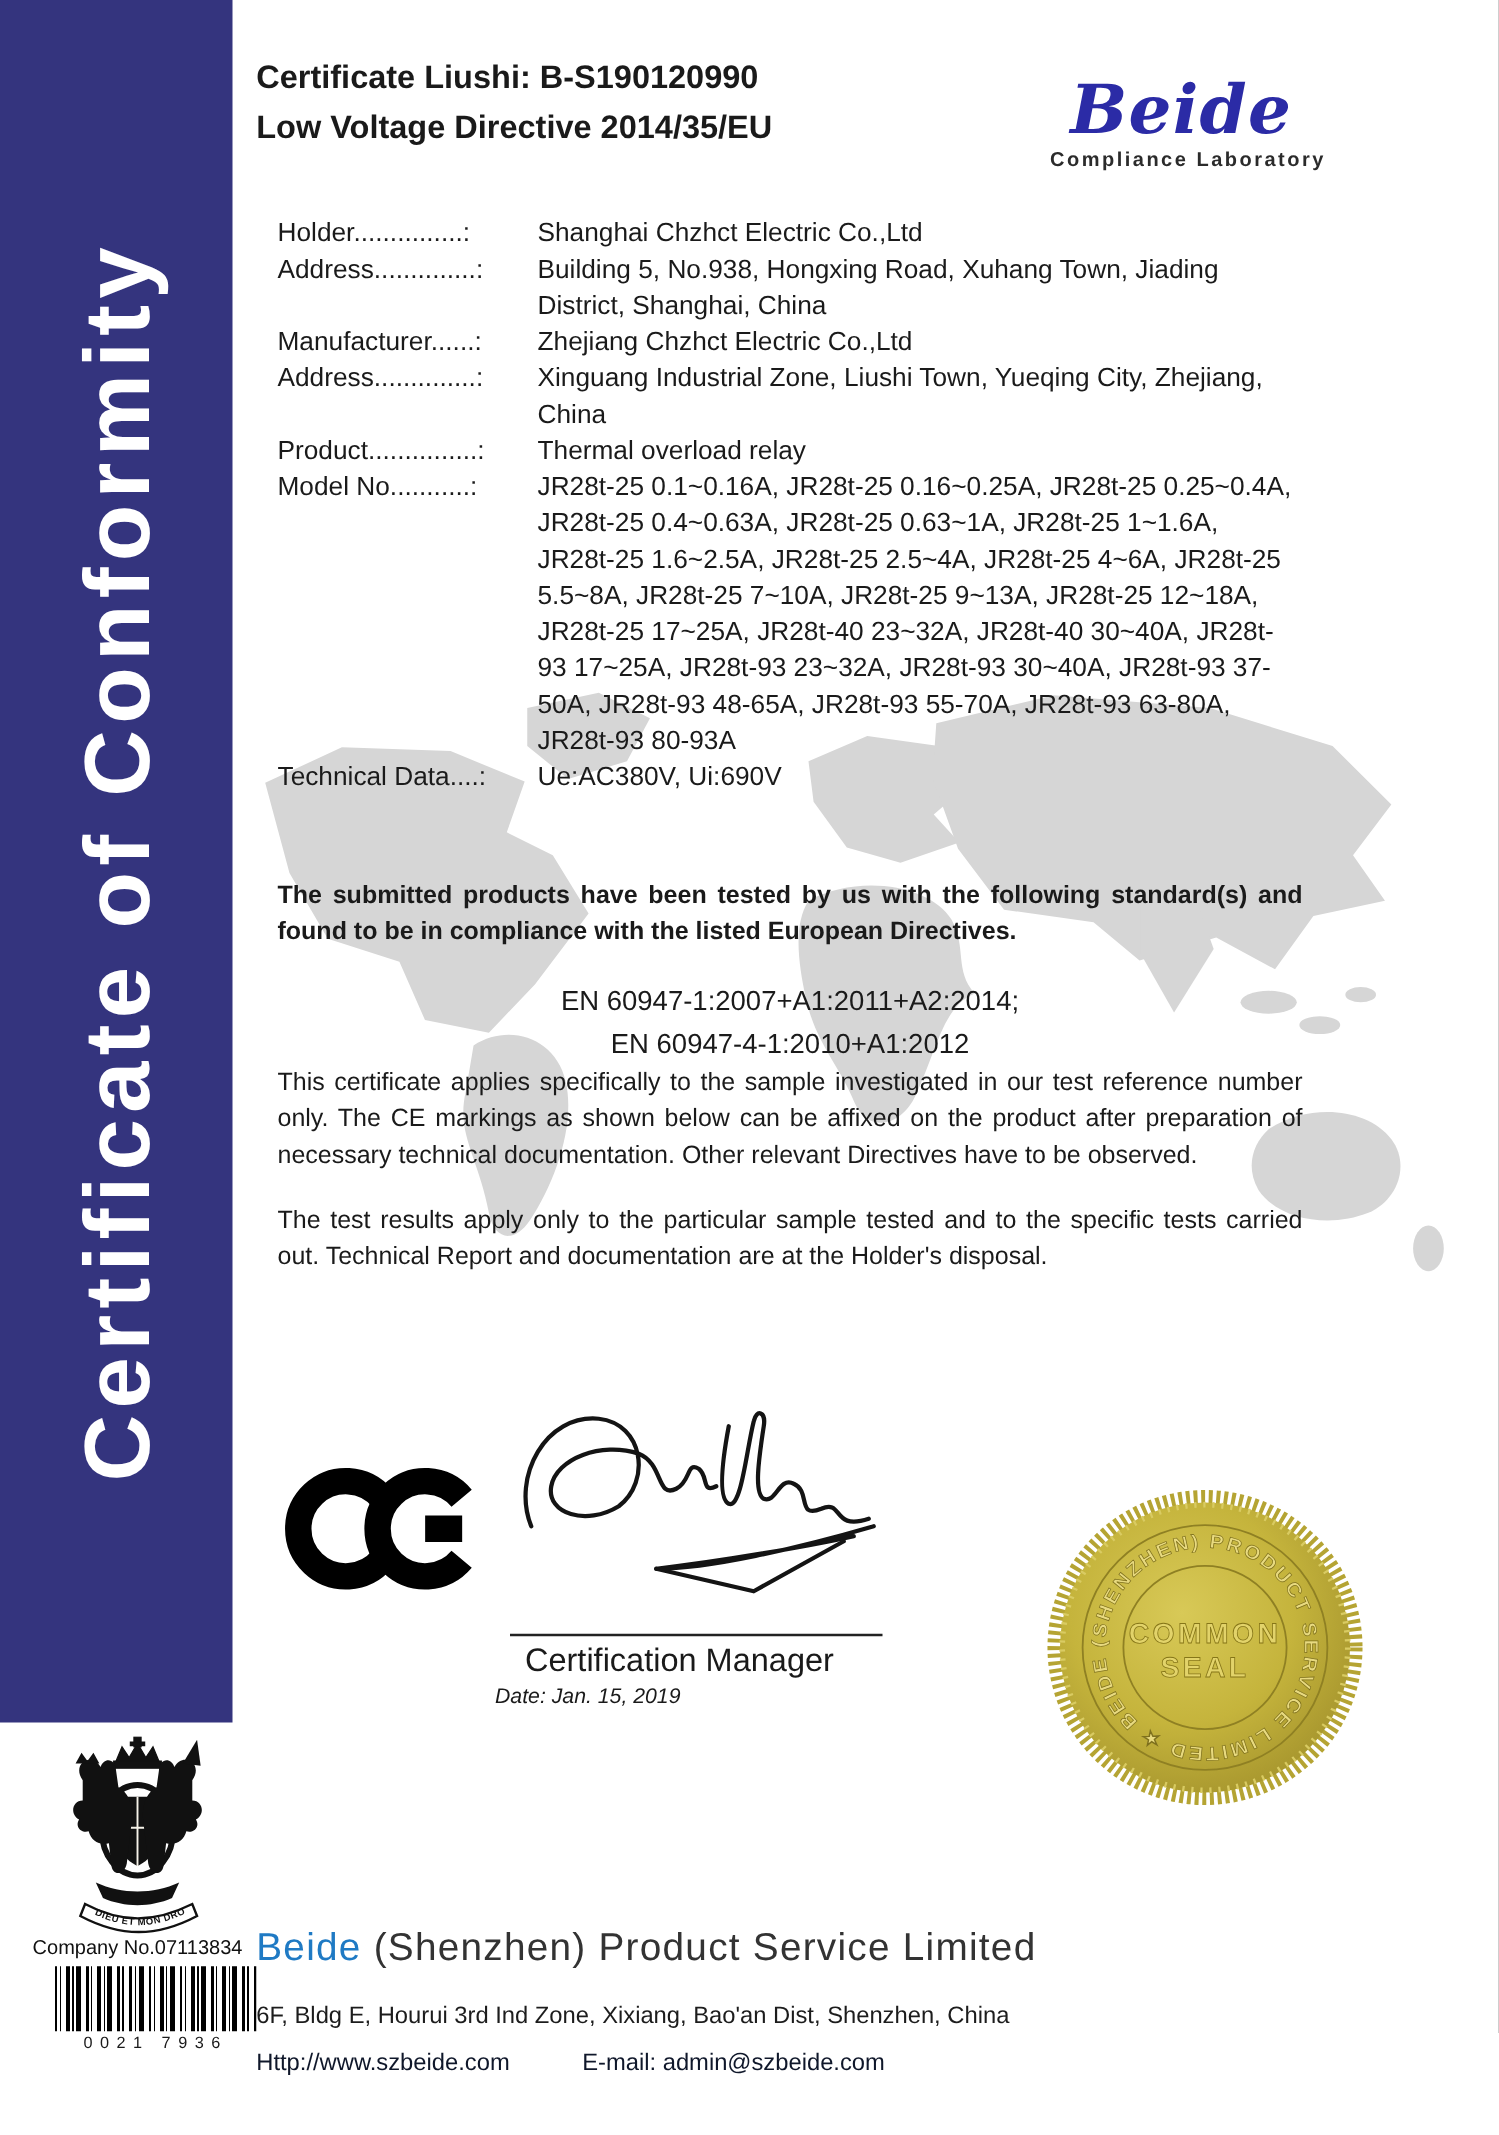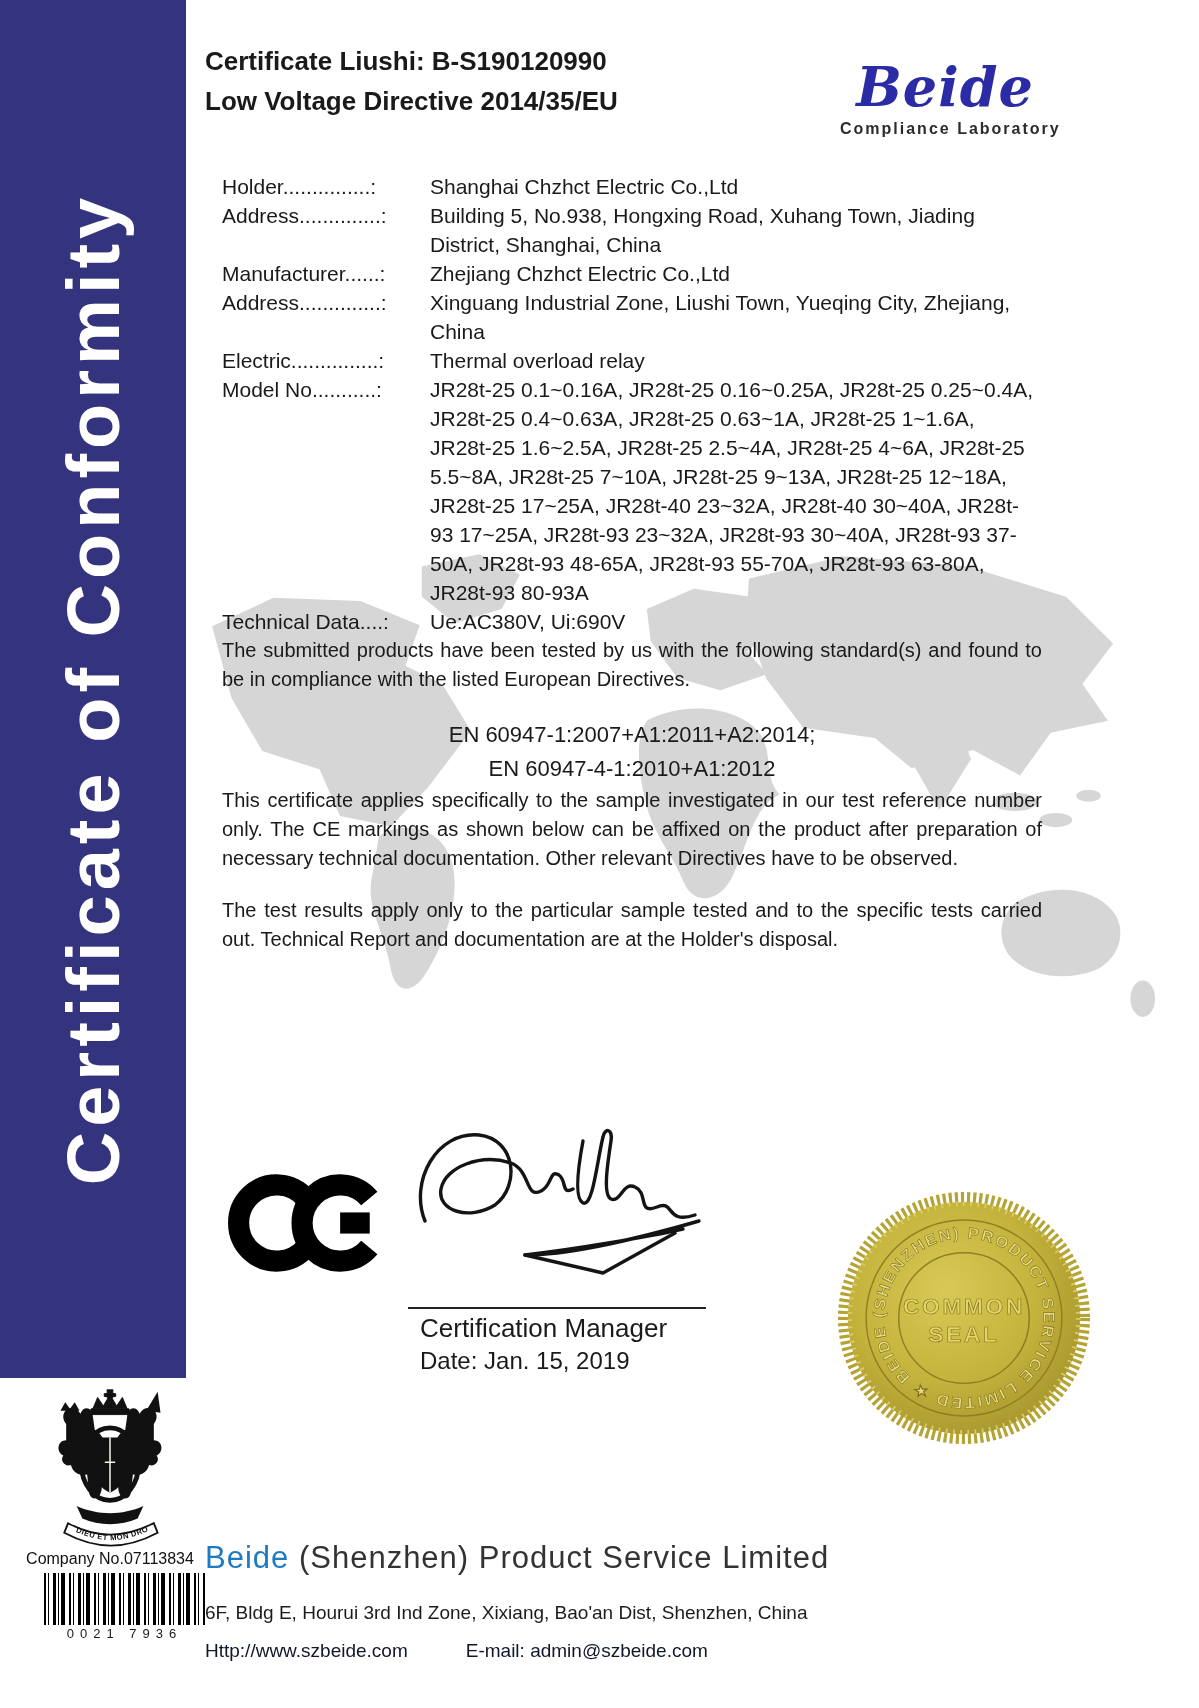--- a/index.html
+++ b/index.html
@@ -19,30 +19,30 @@
   .logo-block{position:absolute;left:840px;top:58px;width:210px;text-align:center;z-index:4;}
   .logo-script{font-family:"DejaVu Serif", serif;font-style:italic;font-weight:bold;
         font-size:54px;line-height:58px;color:var(--logo_blue,#2B2BA6);letter-spacing:1px;}
   .logo-sub{margin-top:4px;font-size:16px;font-weight:bold;color:#2b2b2b;letter-spacing:2px;white-space:nowrap;}
   
   .content{position:absolute;left:222px;top:172px;width:820px;z-index:2;}
   .drow{display:flex;font-size:21px;line-height:29px;}
   .dlbl{width:208px;flex:none;}
   .dval{width:612px;}
   .para{margin:0;font-size:20px;line-height:29px;text-align:justify;}
-  .p1{}
+  .p1{margin-top:66px;font-weight:bold;}
   .standards{margin-top:24px;text-align:center;font-size:22px;line-height:34px;}
   .p2{margin-top:23px;}
   .p3{margin-top:0;}
   
   .ce{position:absolute;left:228px;top:1170px;width:165px;height:106px;z-index:2;}
   .sig{position:absolute;left:403px;top:1103px;width:308px;height:200px;z-index:2;}
   .sig-line{position:absolute;left:408px;top:1307px;width:298px;height:2px;background:#222;z-index:2;}
   .sig-role{position:absolute;left:420px;top:1313px;font-size:26px;z-index:2;}
-  .sig-date{position:absolute;left:420px;top:1347px;font-size:24px;z-index:2;}
+  .sig-date{position:absolute;left:396px;top:1347px;font-size:17px;z-index:2;font-style:italic;}
   
   .seal{position:absolute;left:828px;top:1182px;width:272px;height:272px;z-index:2;}
   
   .arms{position:absolute;left:30px;top:1386px;width:160px;height:162px;z-index:2;}
   .company-no{position:absolute;left:20px;top:1550px;width:180px;text-align:center;font-size:16px;color:#111;z-index:2;}
   .barcode{position:absolute;left:44px;top:1573px;width:161px;z-index:2;}
   .bars{height:52px;background:
       repeating-linear-gradient(90deg,
       #000 0 2px,#fff 2px 4px,
       #000 4px 5px,#fff 5px 9px,
@@ -101,21 +101,21 @@
     </div>
     <div class="drow">
       <div class="dlbl">Manufacturer......:</div>
       <div class="dval">Zhejiang Chzhct Electric Co.,Ltd</div>
     </div>
     <div class="drow">
       <div class="dlbl">Address..............:</div>
       <div class="dval">Xinguang Industrial Zone, Liushi Town, Yueqing City, Zhejiang, China</div>
     </div>
     <div class="drow">
-      <div class="dlbl">Electric...............:</div>
+      <div class="dlbl">Product...............:</div>
       <div class="dval">Thermal overload relay</div>
     </div>
     <div class="drow">
       <div class="dlbl">Model No...........:</div>
       <div class="dval">JR28t-25 0.1~0.16A, JR28t-25 0.16~0.25A, JR28t-25 0.25~0.4A, JR28t-25 0.4~0.63A, JR28t-25 0.63~1A, JR28t-25 1~1.6A, JR28t-25 1.6~2.5A, JR28t-25 2.5~4A, JR28t-25 4~6A, JR28t-25 5.5~8A, JR28t-25 7~10A, JR28t-25 9~13A, JR28t-25 12~18A, JR28t-25 17~25A, JR28t-40 23~32A, JR28t-40 30~40A, JR28t-93 17~25A, JR28t-93 23~32A, JR28t-93 30~40A, JR28t-93 37-50A, JR28t-93 48-65A, JR28t-93 55-70A, JR28t-93 63-80A, JR28t-93 80-93A</div>
     </div>
     <div class="drow">
       <div class="dlbl">Technical Data....:</div>
       <div class="dval">Ue:AC380V, Ui:690V</div>
     </div>

